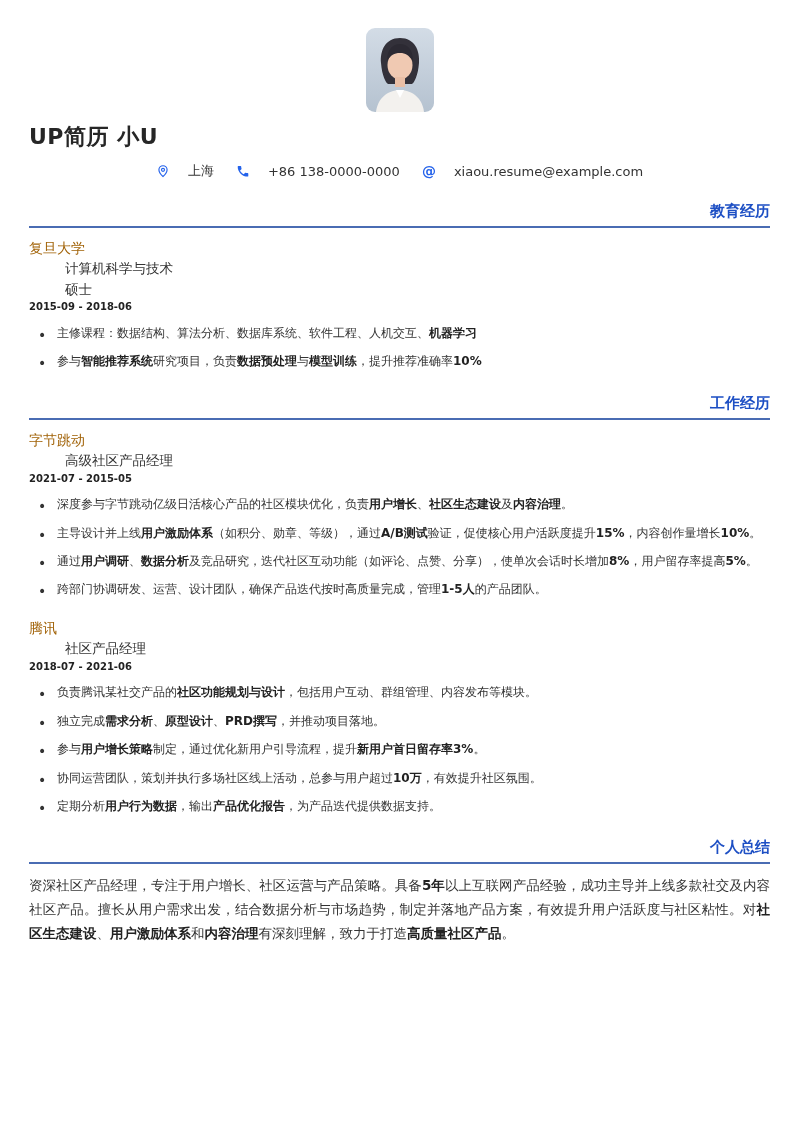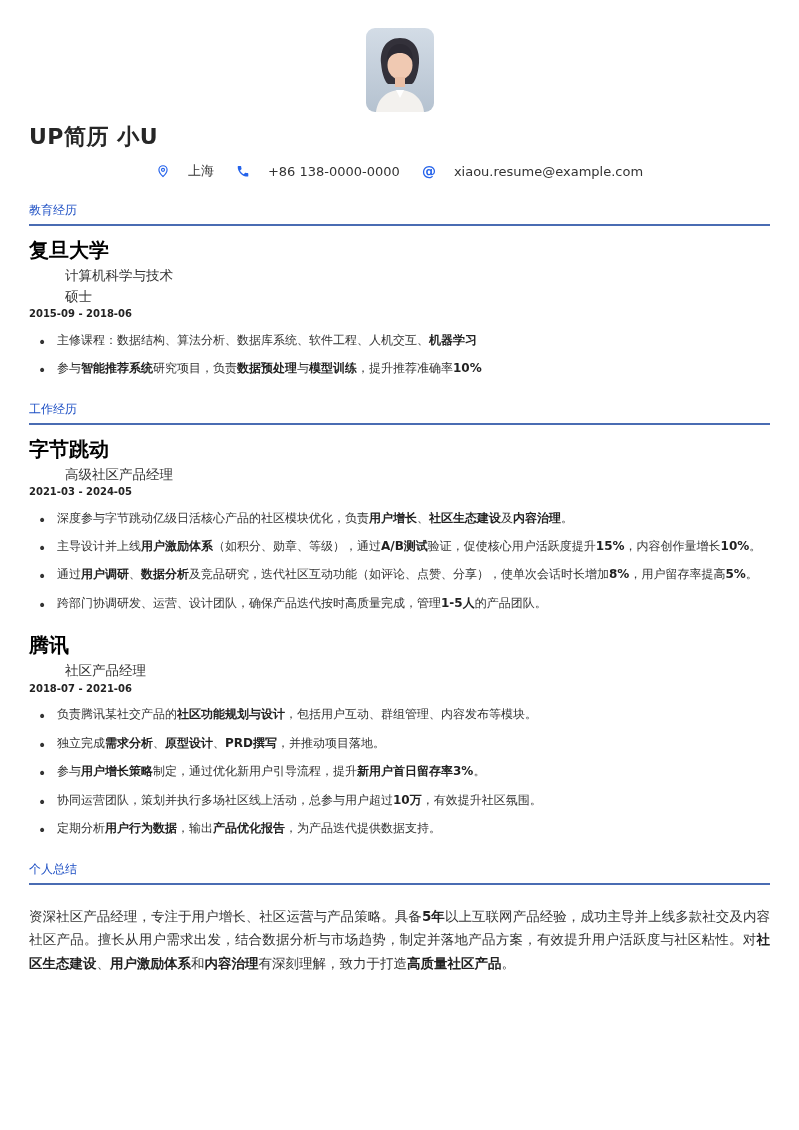--- a/index.html
+++ b/index.html
@@ -34,33 +34,33 @@
     font-size: 13px; color: #333;
   }
   .contact-item { display: inline-flex; align-items: center; gap: 18px; }
   .cicon { color: #2563eb; display: inline-flex; width: 14px; height: 14px; align-items: center; justify-content: center; }
   .cicon svg { width: 14px; height: 14px; }
   .cicon .at { font-size: 14px; font-weight: 700; line-height: 1; }
 
   
   .sec-title {
     color: #1d4fc4;
-    text-align: left;
-    font-size: 12px;
-    font-weight: 400;
+    text-align: right;
+    font-size: 15px;
+    font-weight: 700;
     margin: 22px 0 5px;
   }
   .sec-rule {
     border: none;
     border-top: 2px solid #4a6cb3;
     margin: 0 0 10px;
   }
 
   .entry { margin-top: 4px; }
-  .entry-name { font-size: 20px; font-weight: 700; color: #000000; line-height: 1.45; }
+  .entry-name { font-size: 14px; font-weight: 400; color: #a16207; line-height: 1.45; }
   .entry-sub { font-size: 13.5px; color: #333; line-height: 1.45; margin-top: 1px; margin-left: 36px; }
   .entry-period { font-size: 10px; font-weight: 700; color: #222; line-height: 1.45; margin-top: 1px; }
 
   ul.bullets { list-style: none; margin: 9px 0 18px; padding: 0; }
   ul.bullets li {
     position: relative;
     padding-left: 28px;
     font-size: 12px;
     line-height: 1.62;
     margin-bottom: 9px;
@@ -70,21 +70,21 @@
     content: "\2022";
     position: absolute; left: 9px; top: 0;
     font-size: 14px;
   }
   b { font-weight: 700; color: #222; }
 
   .summary-text {
     font-size: 13.5px;
     line-height: 1.75;
     text-align: justify;
-    margin: 20px 0 0;
+    margin: 10px 0 0;
   }
 </style>
 </head>
 <body>
 
 <div class="page">
 
   <div class="photo">
     <svg viewBox="0 0 68 84" width="68" height="84" role="img">
       <defs>
@@ -148,21 +148,21 @@
       </div>
   </section>
 
   <section>
     <h2 class="sec-title">工作经历</h2>
     <hr class="sec-rule">
     <div id="work-entries">
         <div class="entry">
           <div class="entry-name">字节跳动</div>
           <div class="entry-sub">高级社区产品经理</div>
-          <div class="entry-period">2021-03 - 2024-05</div>
+          <div class="entry-period">2021-07 - 2015-05</div>
           <ul class="bullets">
             <li>深度参与字节跳动亿级日活核心产品的社区模块优化，负责<b>用户增长</b>、<b>社区生态建设</b>及<b>内容治理</b>。</li>
             <li>主导设计并上线<b>用户激励体系</b>（如积分、勋章、等级），通过<b>A/B测试</b>验证，促使核心用户活跃度提升<b>15%</b>，内容创作量增长<b>10%</b>。</li>
             <li>通过<b>用户调研</b>、<b>数据分析</b>及竞品研究，迭代社区互动功能（如评论、点赞、分享），使单次会话时长增加<b>8%</b>，用户留存率提高<b>5%</b>。</li>
             <li>跨部门协调研发、运营、设计团队，确保产品迭代按时高质量完成，管理<b>1-5人</b>的产品团队。</li>
           </ul>
         </div>
         <div class="entry">
           <div class="entry-name">腾讯</div>
           <div class="entry-sub">社区产品经理</div>

